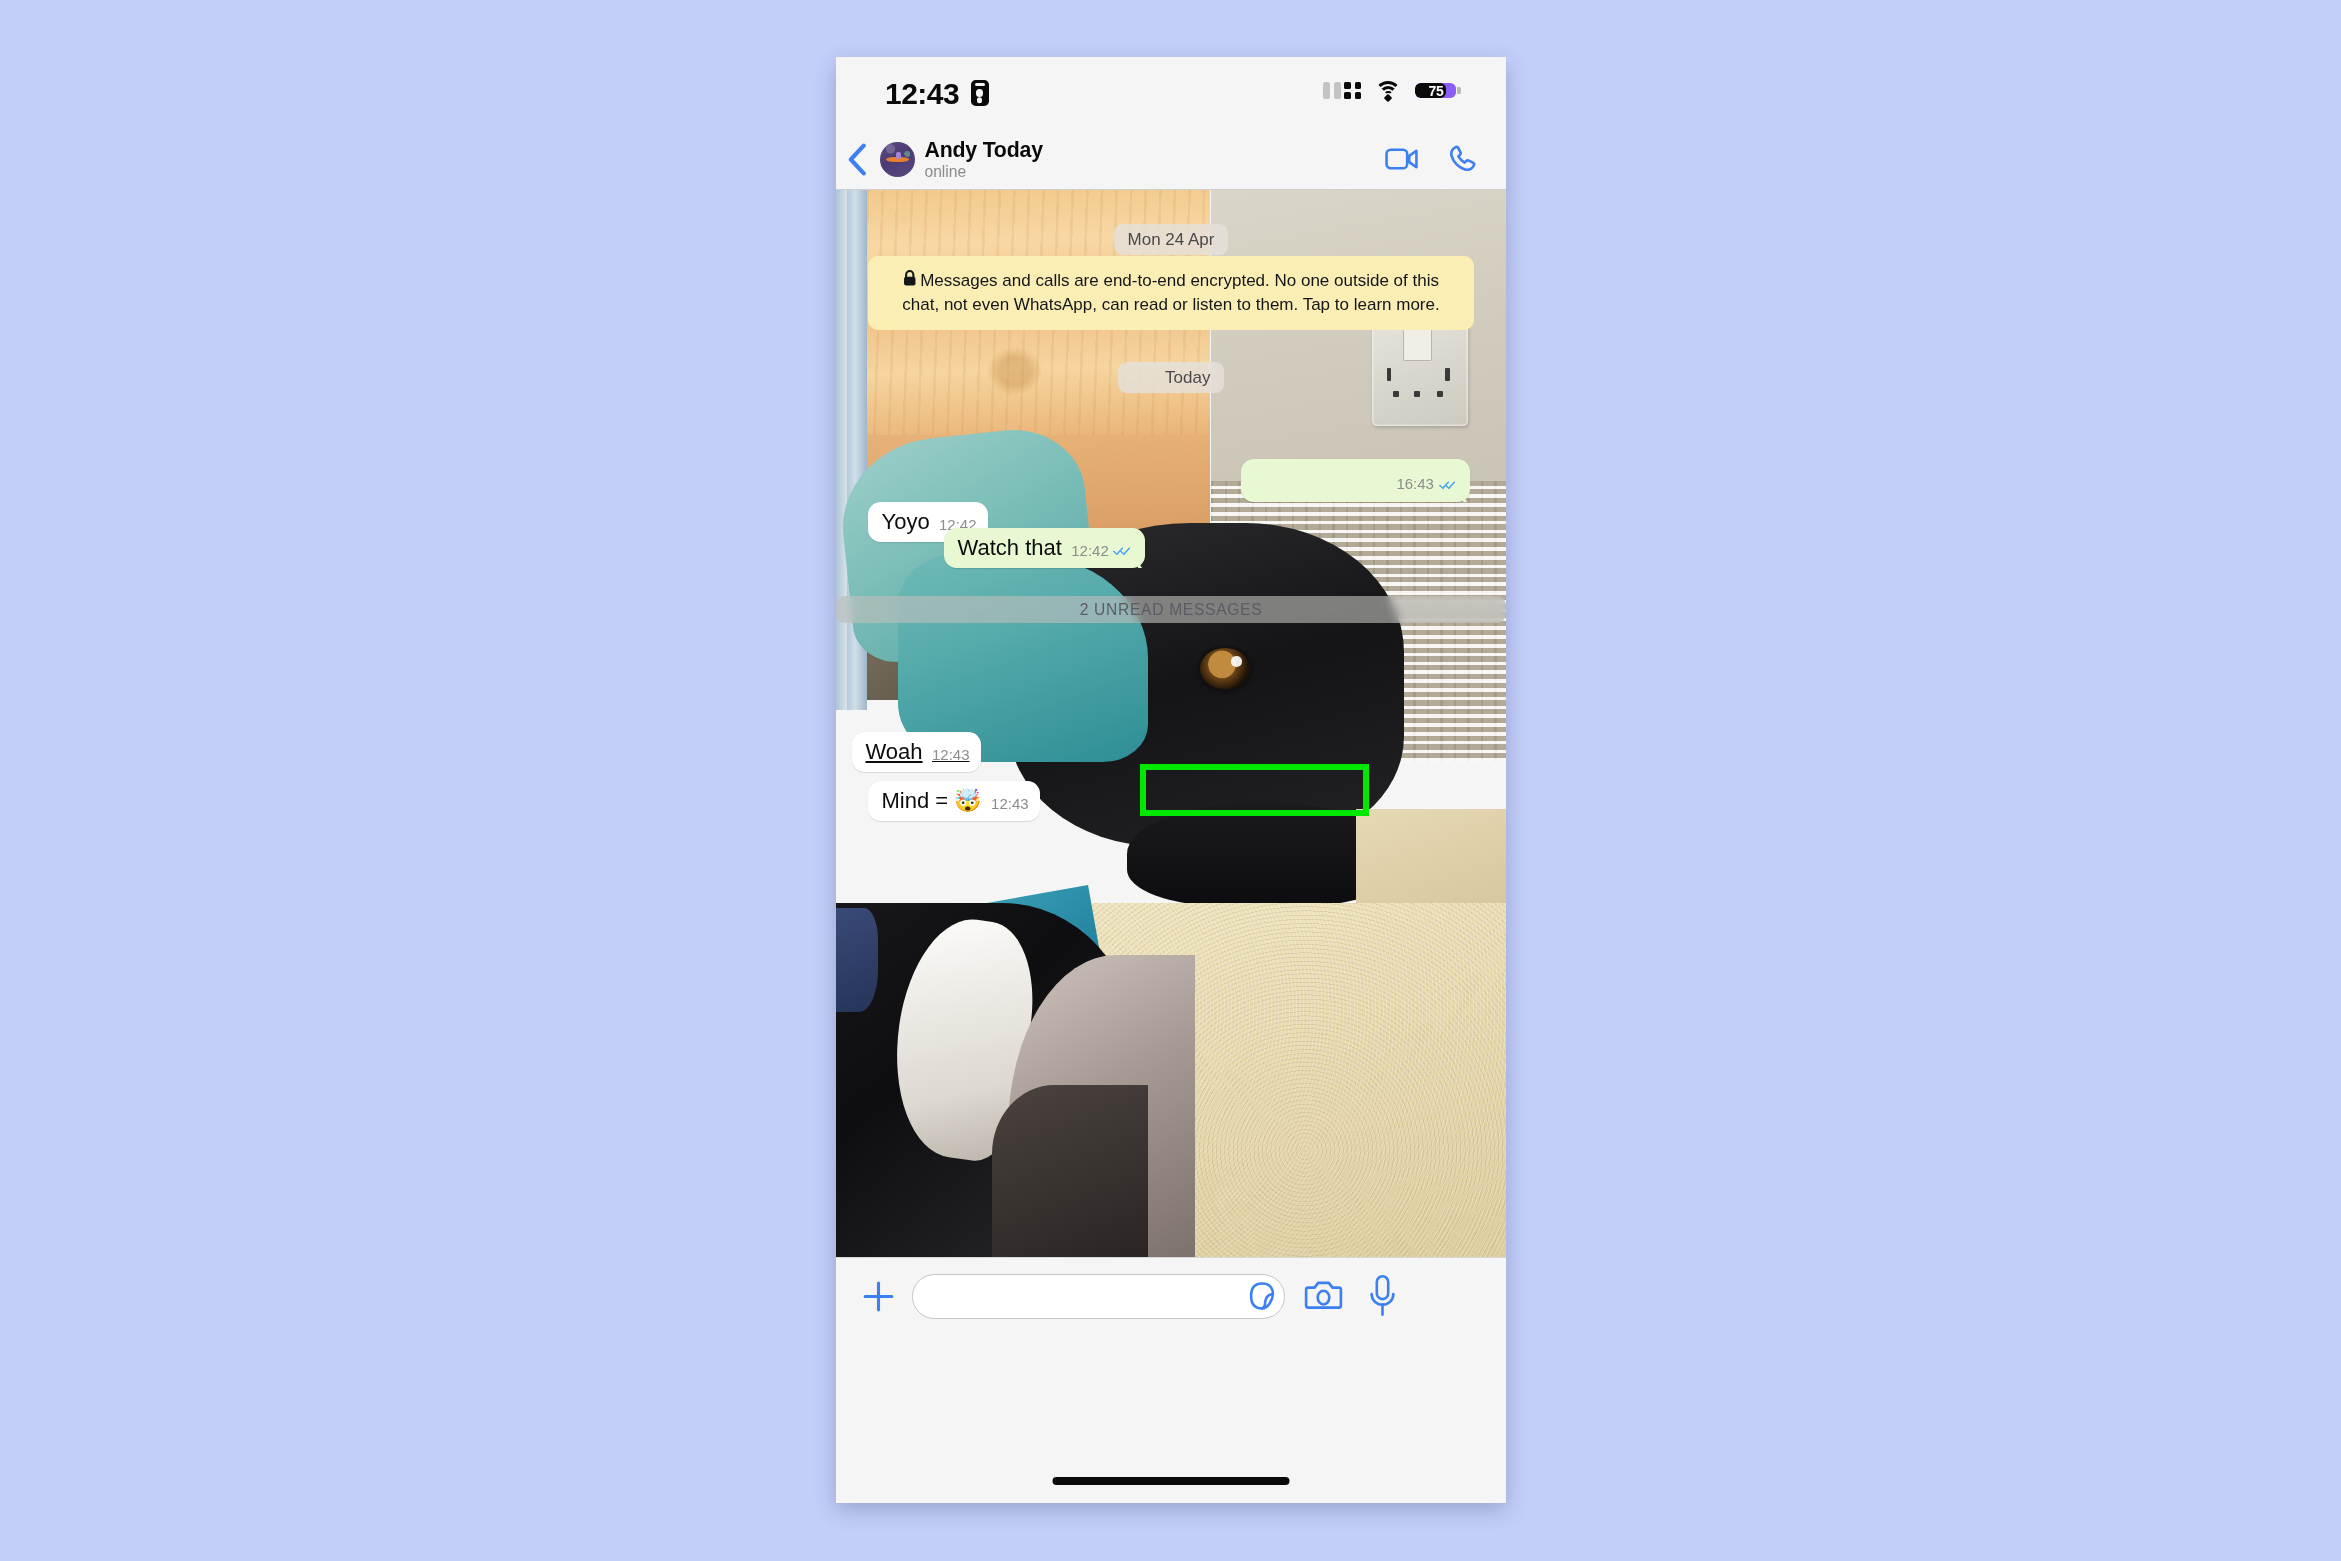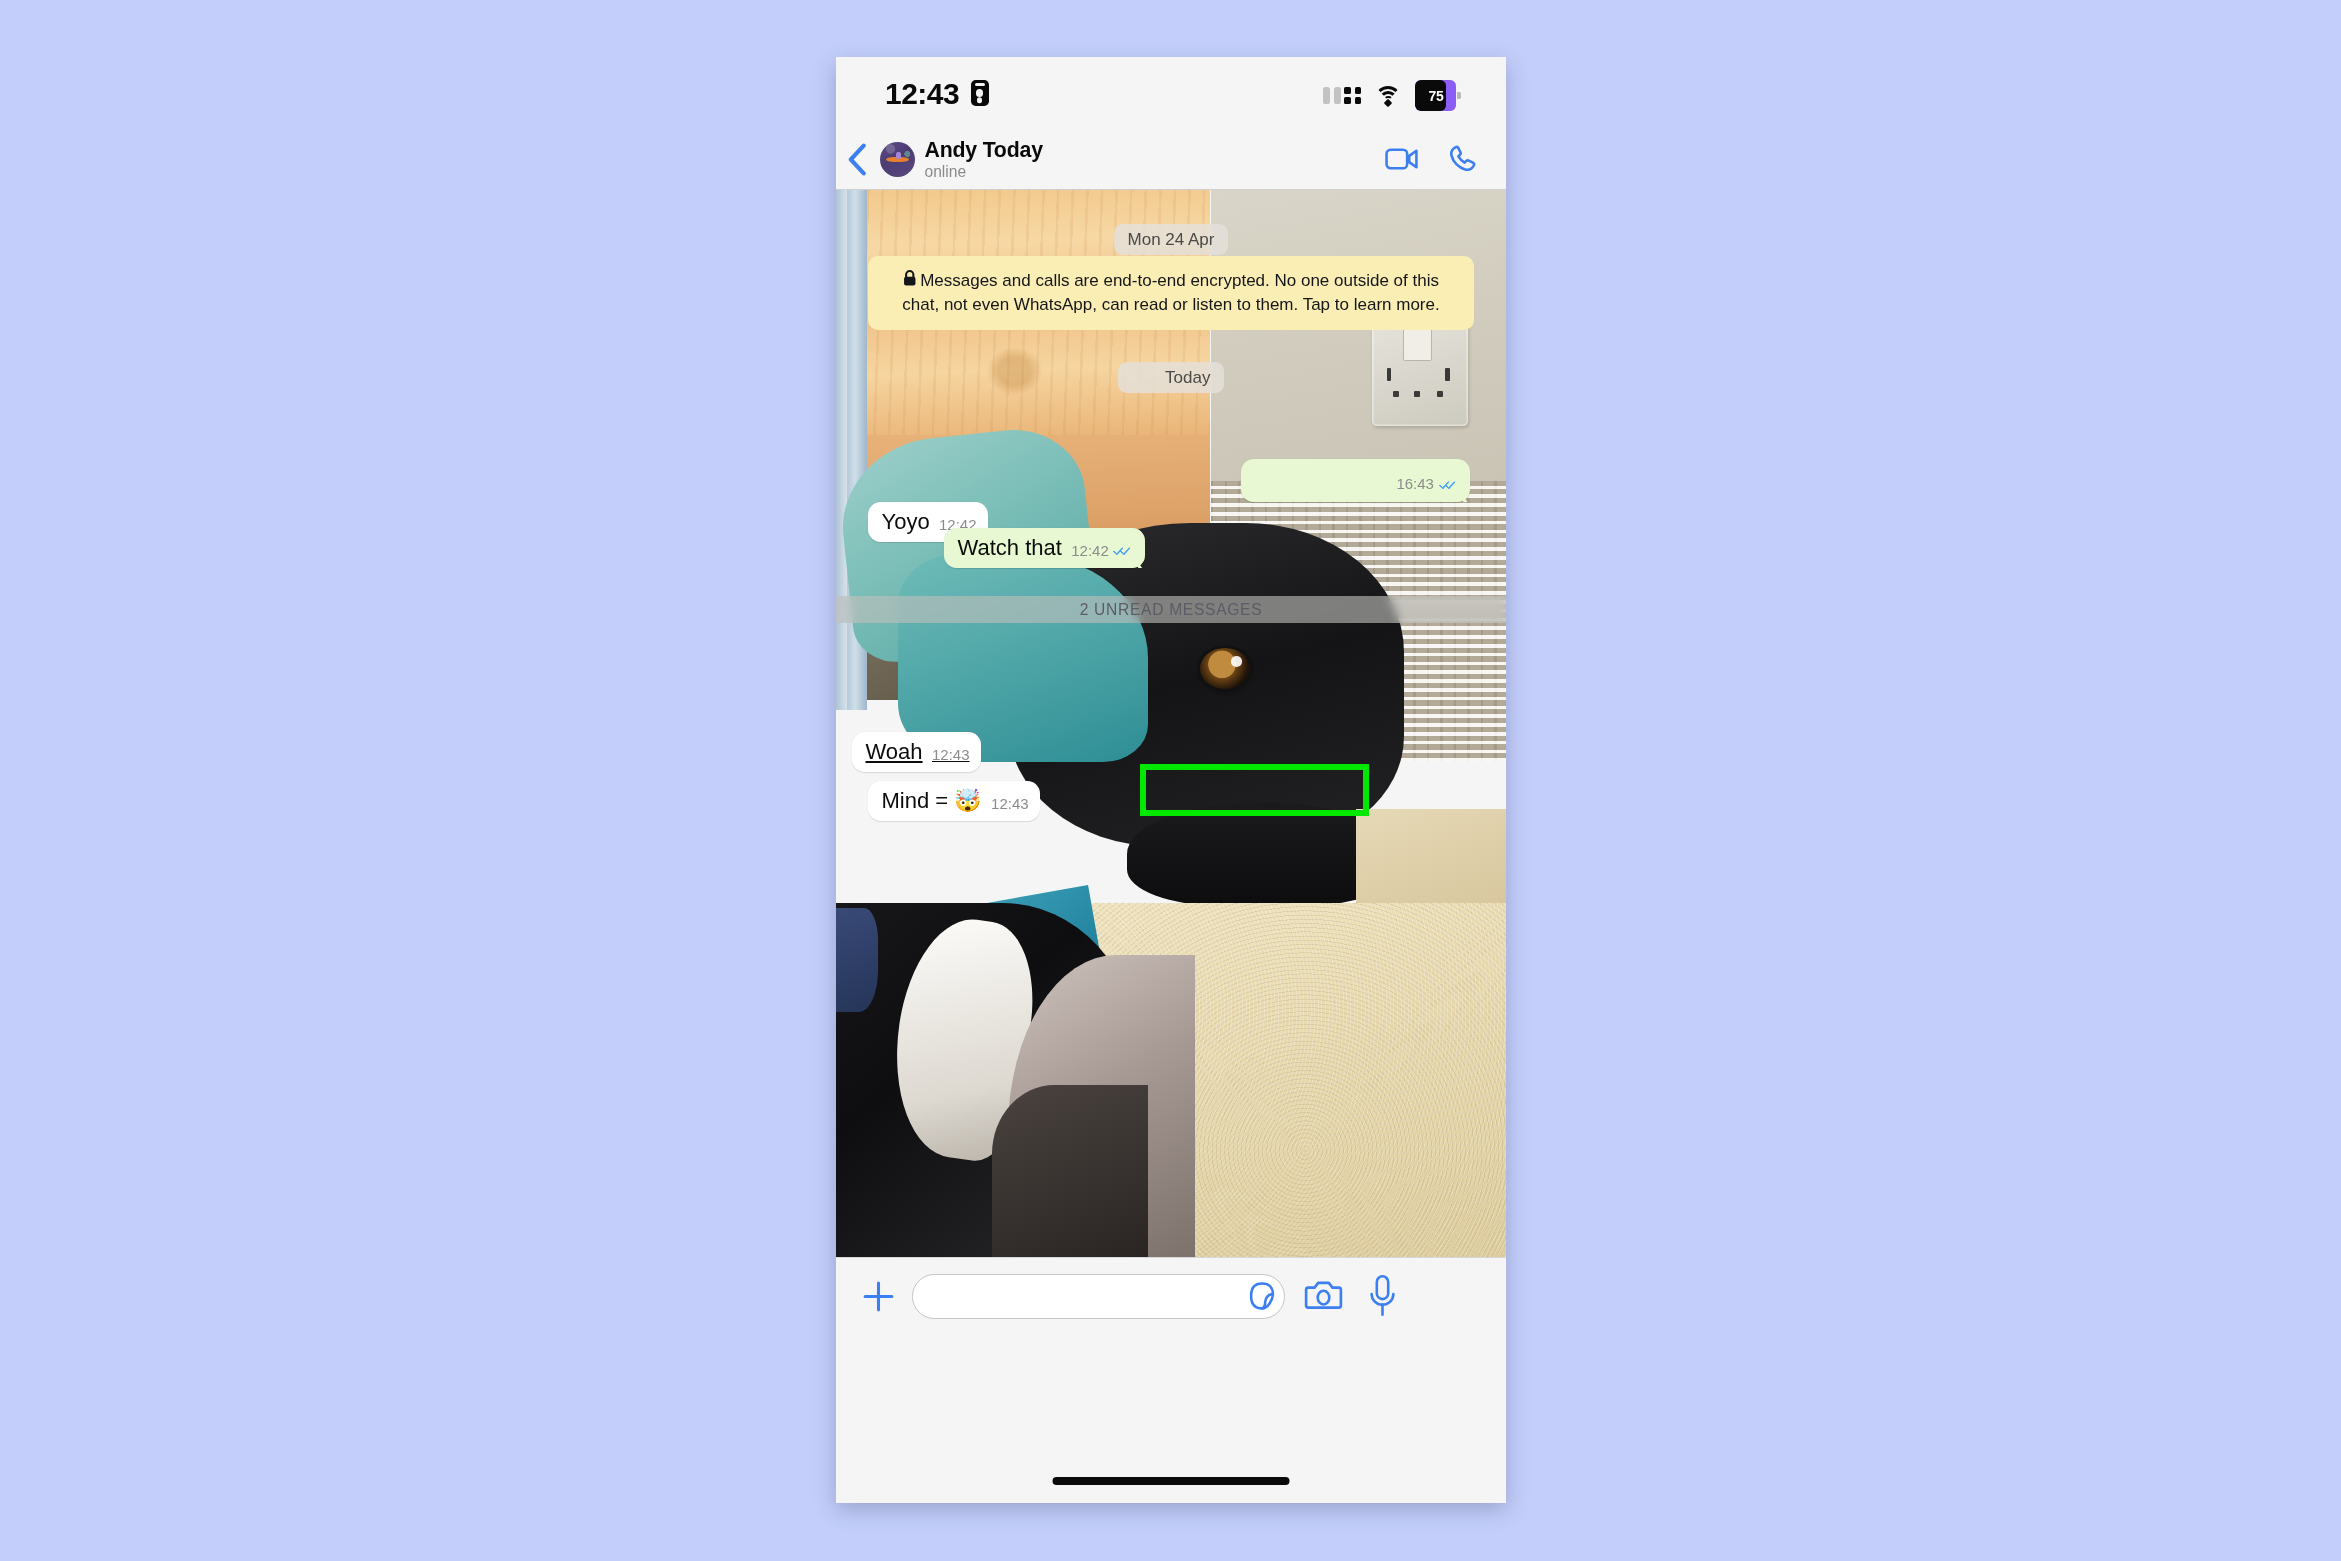--- a/index.html
+++ b/index.html
@@ -52,21 +52,21 @@
   .wifi { position:relative; width:27px; height:21px; }
   .wifi span {
     position:absolute; left:50%; border:3.1px solid #0a0a0a;
     border-bottom-color:transparent; border-left-color:transparent; border-right-color:transparent;
     border-radius:50%; transform:translateX(-50%);
   }
   .wifi .a { width:27px; height:27px; top:1px; }
   .wifi .b { width:17.7px; height:17.7px; top:6.2px; }
   .wifi .c { width:8.3px; height:8.3px; top:11.4px; border-width:2.6px; }
   .wifi .d { width:6.2px; height:6.2px; top:14.6px; background:#0a0a0a; border:none; border-radius:1px; transform:translateX(-50%) rotate(45deg); }
-  .batt { position:relative; width:41px; height:31px; border-radius:5.7px; background:#8b5cf6; overflow:hidden; }
+  .batt { position:relative; width:41px; height:15px; border-radius:5.7px; background:#8b5cf6; overflow:hidden; }
   .batt .fill { position:absolute; left:0; top:0; height:100%; width:75%; background:#0a0a0a; border-radius:5.7px; }
   .batt .num { position:absolute; inset:0; display:flex; align-items:center; justify-content:center;
                font-size:14px; font-weight:700; color:#fff; letter-spacing:-0.3px; }
   .batt-nub { width:3.6px; height:7.8px; background:#b9b9b9; border-radius:0 1.6px 1.6px 0; margin-left:1px; }
 
   
   #chat-header {
     position:absolute; left:0; top:73px; width:100%; height:60px;
     background:#f5f5f5; border-bottom:0.5px solid #cfcfcf;
     display:flex; align-items:center;
@@ -242,21 +242,21 @@
     transform:rotate(-48deg); border-radius:0.5px; }
   .ticks i:nth-child(1){ left:0; top:3.1px; }
   .ticks i:nth-child(2){ left:6.2px; top:3.1px; }
 
   
   #unread-divider {
     position:absolute; left:0; top:406px; width:100%; height:27px;
     background:rgba(190,190,188,.62);
     backdrop-filter:blur(4.7px);
     display:flex; align-items:center; justify-content:center;
-    font-size:15.6px; letter-spacing:0.7px; color:#5c5c66; font-weight:400;
+    font-size:15.6px; letter-spacing:0.7px; color:#5c5c66; font-weight:400;border-radius:9px;
   }
 
   
   #annotation-box {
     position:absolute; left:1140px; top:764px; width:229px; height:52px;
     border:6.2px solid #00e800; z-index:50; pointer-events:none;
   }
 
   
   #composer {

